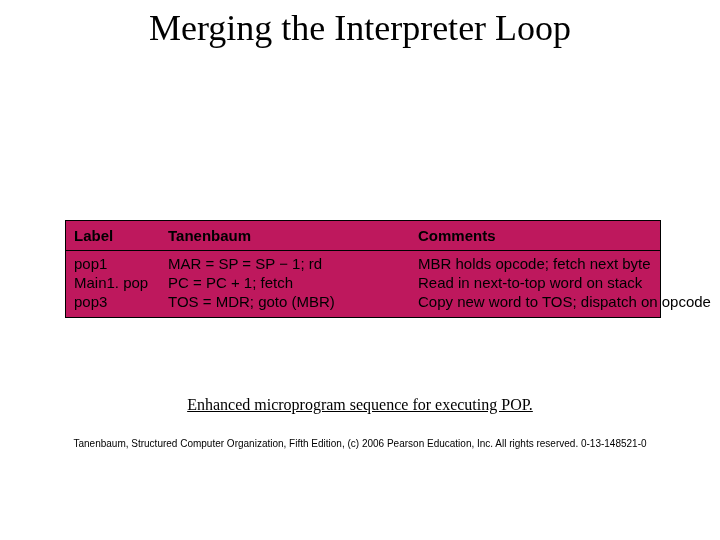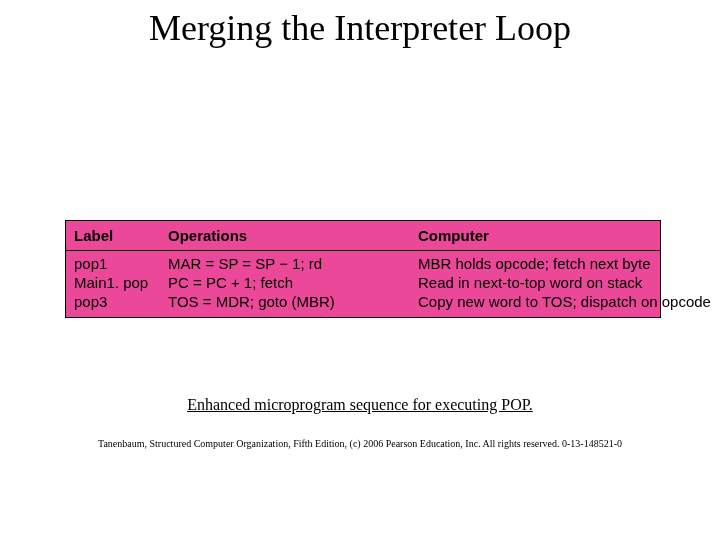--- a/index.html
+++ b/index.html
@@ -30,21 +30,21 @@
   }
   .table-wrap {
     position: absolute;
     top: 220px;
     left: 65px;
     width: 594px;
     border: 1px solid #000;
     border-bottom: 1px solid #000;
     font-family: Arial, Helvetica, sans-serif;
     font-size: 15px;
-    background: #ec4899;
+    background: #be185d;
   }
   .table-header {
     display: flex;
     border-bottom: 1px solid #000;
   }
   .table-header > div {
     padding: 6px 8px 6px 8px;
     font-weight: bold;
     box-sizing: border-box;
   }
@@ -71,37 +71,37 @@
     font-size: 16px;
     text-decoration: underline;
   }
   .footer {
     position: absolute;
     bottom: 22px;
     left: 0;
     right: 0;
     text-align: center;
     font-size: 10px;
-    font-family: Liberation Serif, serif;
+    font-family: Liberation Sans, sans-serif;
   }
 </style>
 </head>
 <body>
 
 <div class="slide">
 
   <div class="title">
     <span>Merging the Interpreter Loop</span><br>
   </div>
 
   <div class="table-wrap">
     <div class="table-header">
       <div class="col-label">Label</div>
-      <div class="col-ops">Operations</div>
-      <div class="col-com">Computer</div>
+      <div class="col-ops">Tanenbaum</div>
+      <div class="col-com">Comments</div>
     </div>
     <div class="table-body">
       <div class="col col-label">
         <div>pop1</div>
         <div>Main1. pop</div>
         <div>pop3</div>
       </div>
       <div class="col col-ops">
         <div>MAR = SP = SP − 1; rd</div>
         <div>PC = PC + 1; fetch</div>

